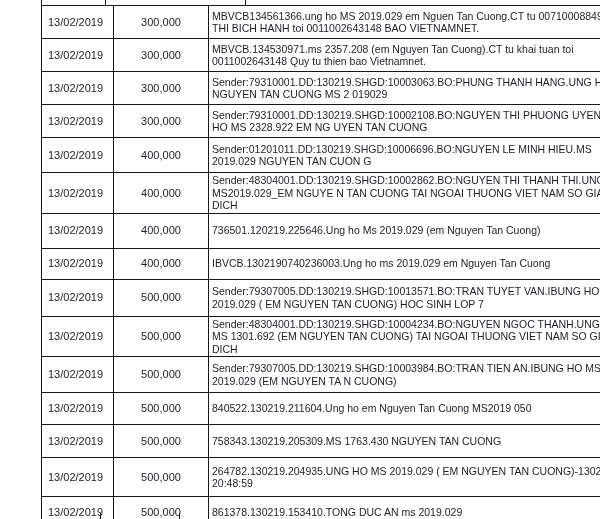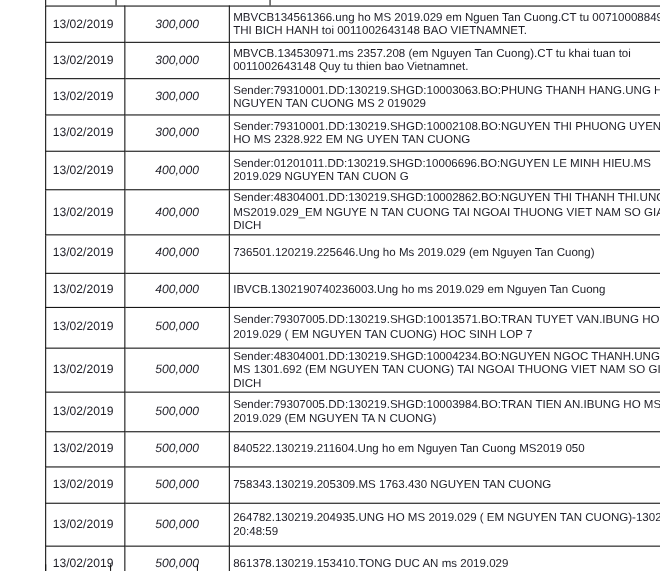--- a/index.html
+++ b/index.html
@@ -24,21 +24,21 @@
     border: 1px solid #171717;
     color: #1d1d26;
     font-size: 10.5px;
     line-height: 12.5px;
     padding: 1px 3px;
     vertical-align: middle;
     overflow: hidden;
     word-wrap: break-word;
   }
   .col-date { width: 62px; text-align: left; padding-left: 6px !important; font-size: 11px !important; white-space: nowrap; }
-  .col-amount { width: 88px; text-align: center; font-size: 11px !important; white-space: nowrap; font-style: italic; }
+  .col-amount { width: 88px; text-align: center; font-size: 11px !important; white-space: nowrap; }
   .col-description { text-align: left; }
   
   .tx-table tr:nth-child(1)  { height: 33px; }
   .tx-table tr:nth-child(2)  { height: 33px; }
   .tx-table tr:nth-child(3)  { height: 33px; }
   .tx-table tr:nth-child(4)  { height: 33px; }
   .tx-table tr:nth-child(5)  { height: 35px; }
   .tx-table tr:nth-child(6)  { height: 35px; }
   .tx-table tr:nth-child(7)  { height: 35px; }
   .tx-table tr:nth-child(8)  { height: 31px; }

